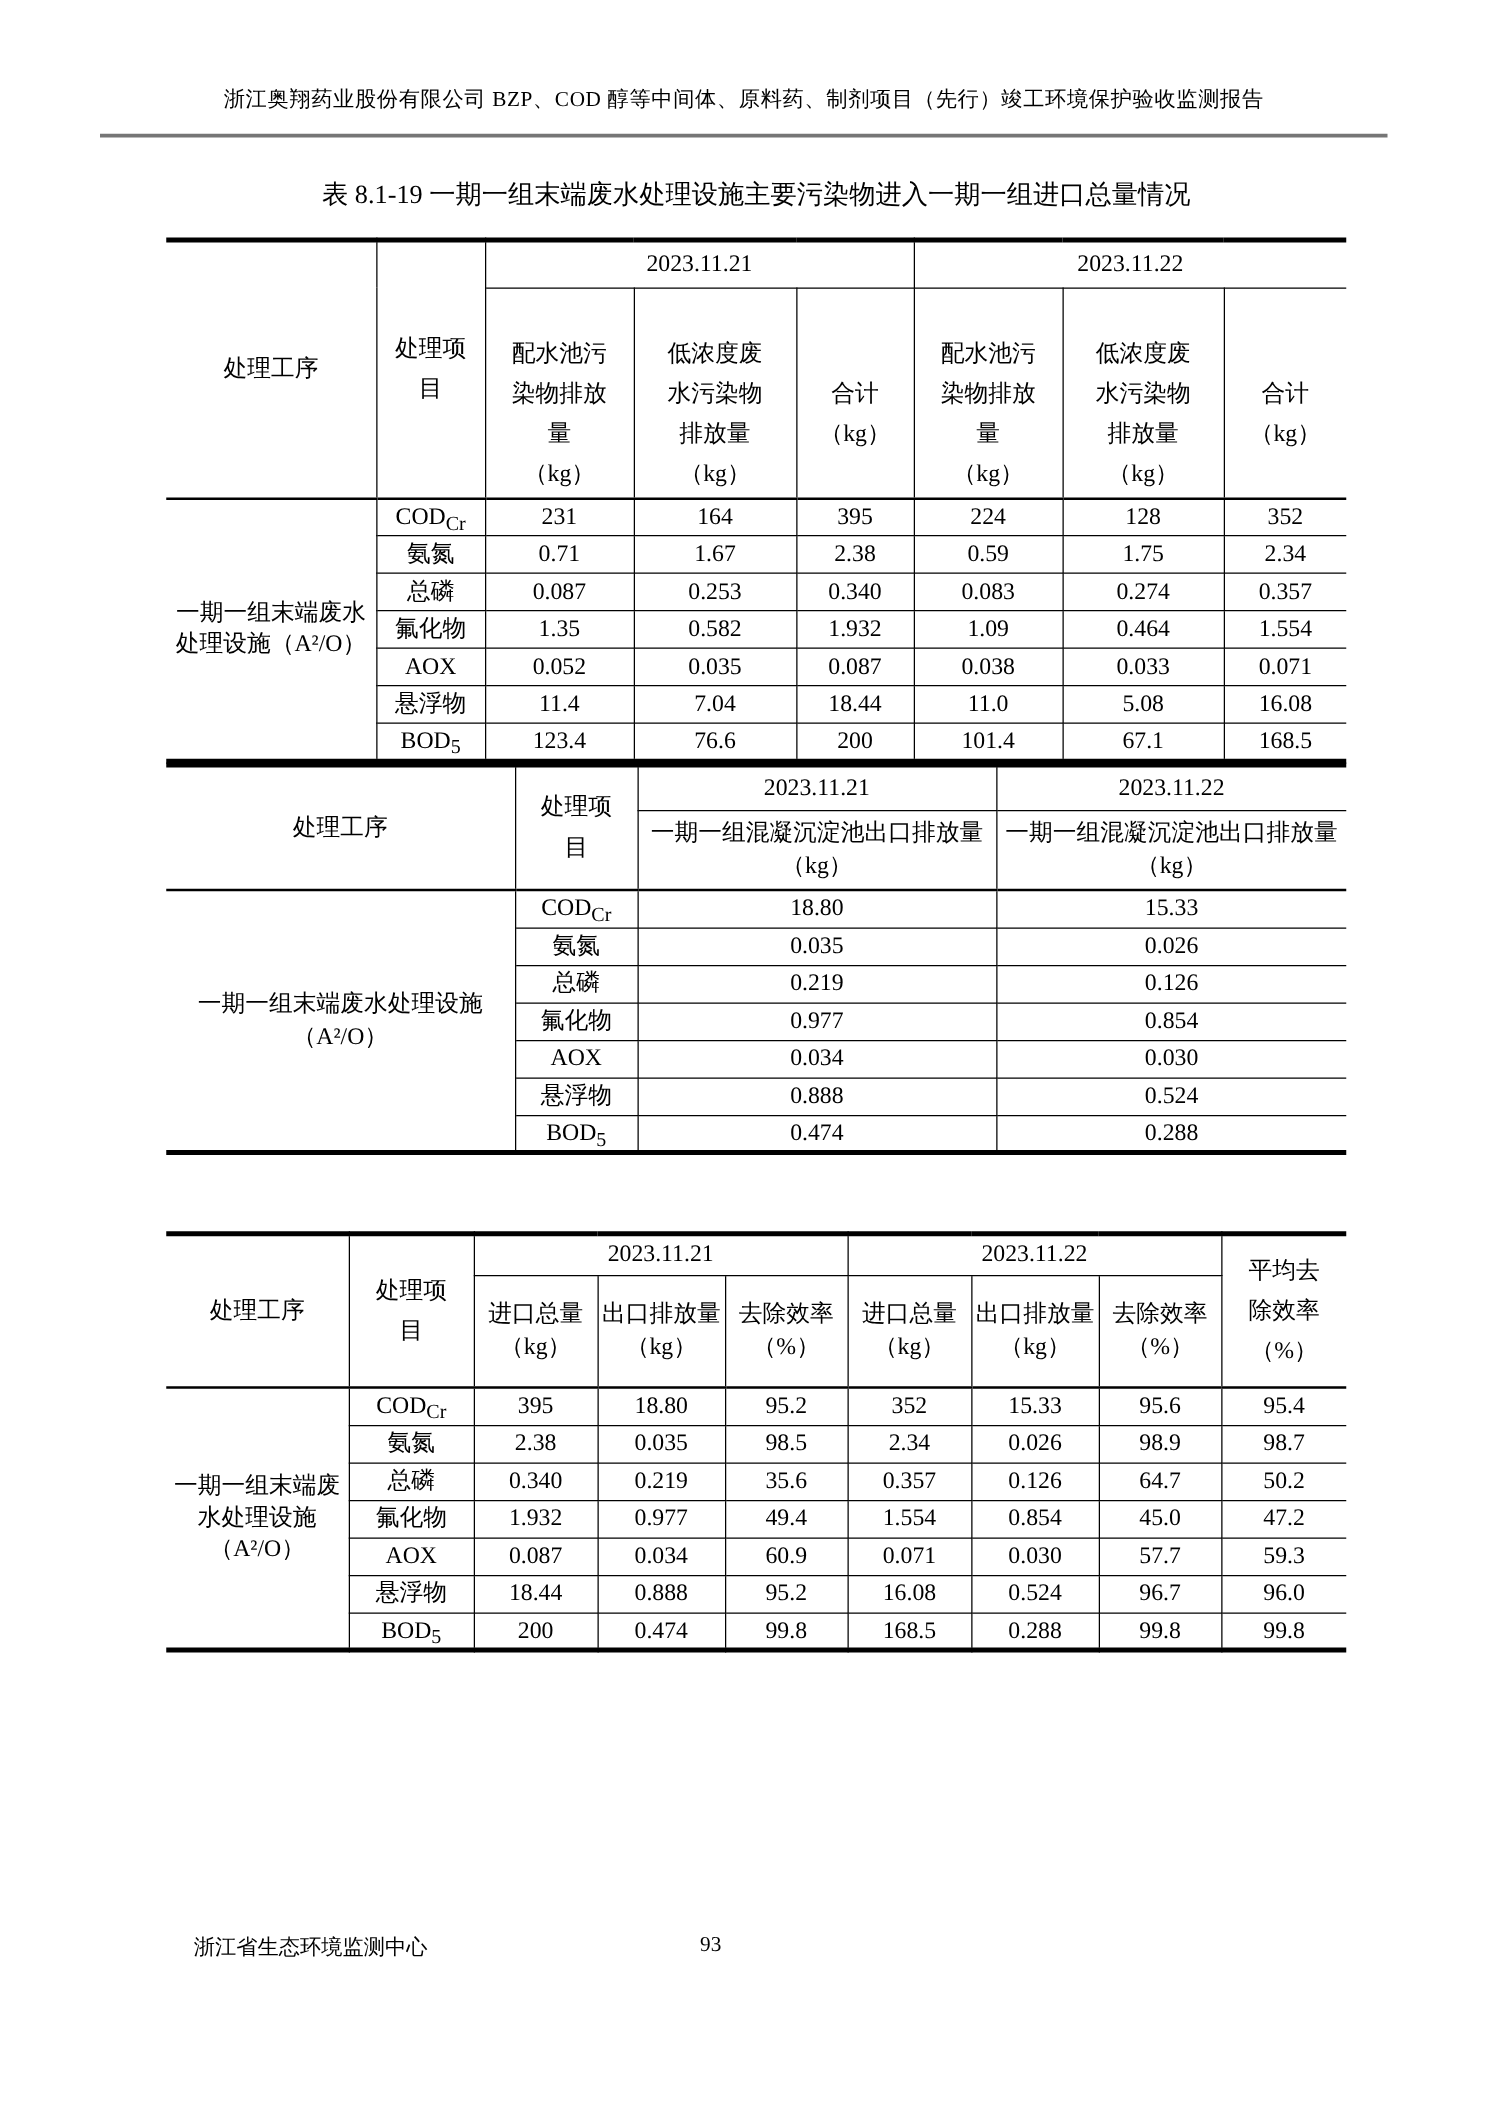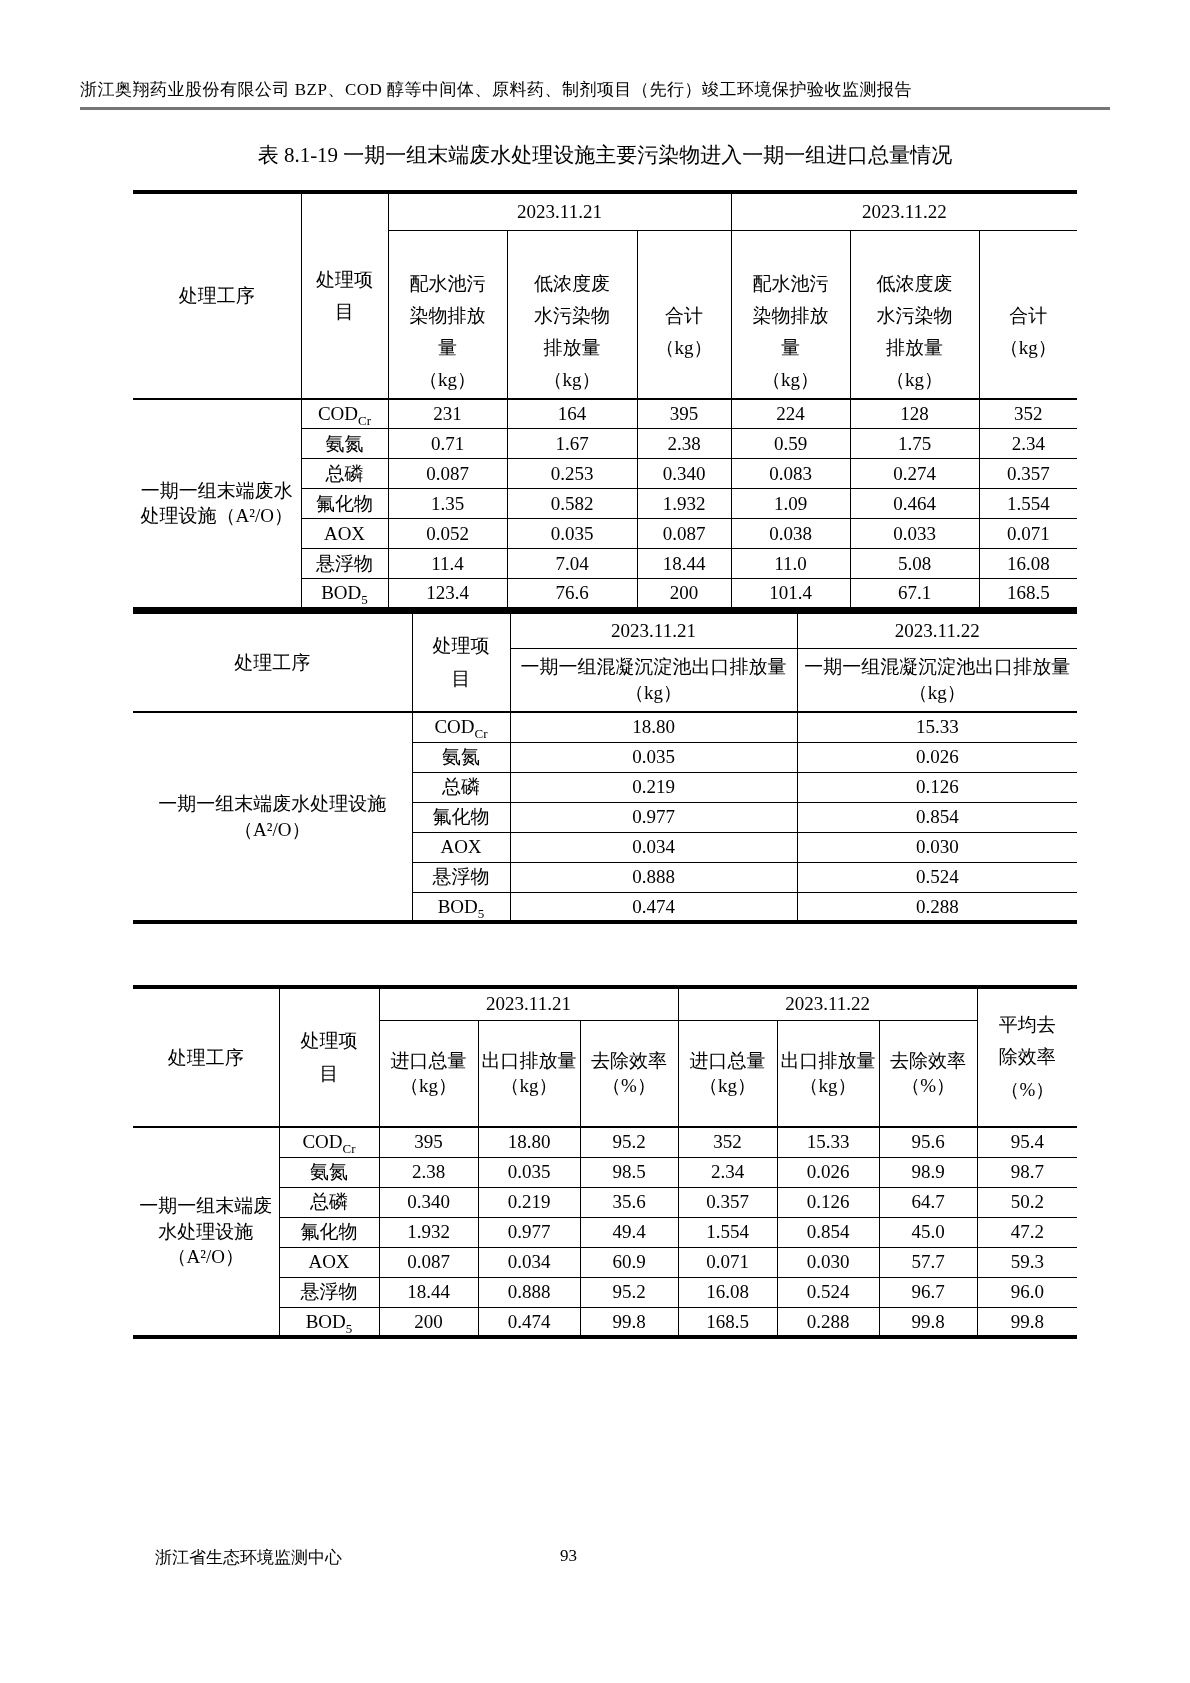--- a/index.html
+++ b/index.html
@@ -6,22 +6,22 @@
   html,body { background:#ffffff; }
   .page {
     position:relative;
     width:1190px; height:1683px;
     background:#ffffff;
     color:#000;
     font-family:"Liberation Serif","DejaVu Serif",serif;
     overflow:hidden;
   }
   .doc-header-text {
-    position:absolute; top:78px; left:80px; width:1030px;
-    text-align:left; font-size:17px; letter-spacing:0.5px;
+    position:absolute; top:68px; left:80px; width:1030px;
+    text-align:center; font-size:17px; letter-spacing:0.5px;
     white-space:nowrap;
   }
   .doc-header-rule {
     position:absolute; top:107px; left:80px; width:1030px; height:3px;
     background:#767676;
   }
   .tbl-title {
     position:absolute; left:133px; width:944px;
     text-align:center; font-weight:normal; font-size:21px;
     white-space:nowrap;
@@ -52,32 +52,32 @@
 
   .t19 thead tr.r1 th { height:38px; }
   .t19 thead tr.r2 th { height:116px; }
   .t19 tbody td { height:30px; }
 
   .t20 thead tr.r1 th { height:36px; }
   .t20 thead tr.r2 th { height:64px; }
   .t20 tbody td { height:30px; }
 
   .t21 thead tr.r1 th { height:33px; }
-  .t21 thead tr.r2 th { height:107px; }
+  .t21 thead tr.r2 th { height:90px; }
   .t21 tbody td { height:30px; }
 
   .sub-label { display:inline-block; line-height:1.7;margin-top:36px; }
   .w4 { max-width:4.35em; }
   .w3 { display:inline-block; max-width:3.3em; line-height:1.7; }
   .unit { display:block; line-height:1.7; }
   .wrap-sub { line-height:1.65; }
   .wrap-sub3 { line-height:1.55; }
 
   .process { line-height:1.7;margin-top:44px; }
-  sub { font-size:13px; line-height:0; }
+  sub { font-size:16px; line-height:0; }
 
   .footer-org  { position:absolute; top:1546px; left:155px; font-size:17px; }
   .footer-page { position:absolute; top:1546px; left:560px; font-size:17px; }
 </style>
 </head>
 <body>
 
 <div class="page">
 
   <div class="doc-header-text">浙江奥翔药业股份有限公司 BZP、COD 醇等中间体、原料药、制剂项目（先行）竣工环境保护验收监测报告</div>

